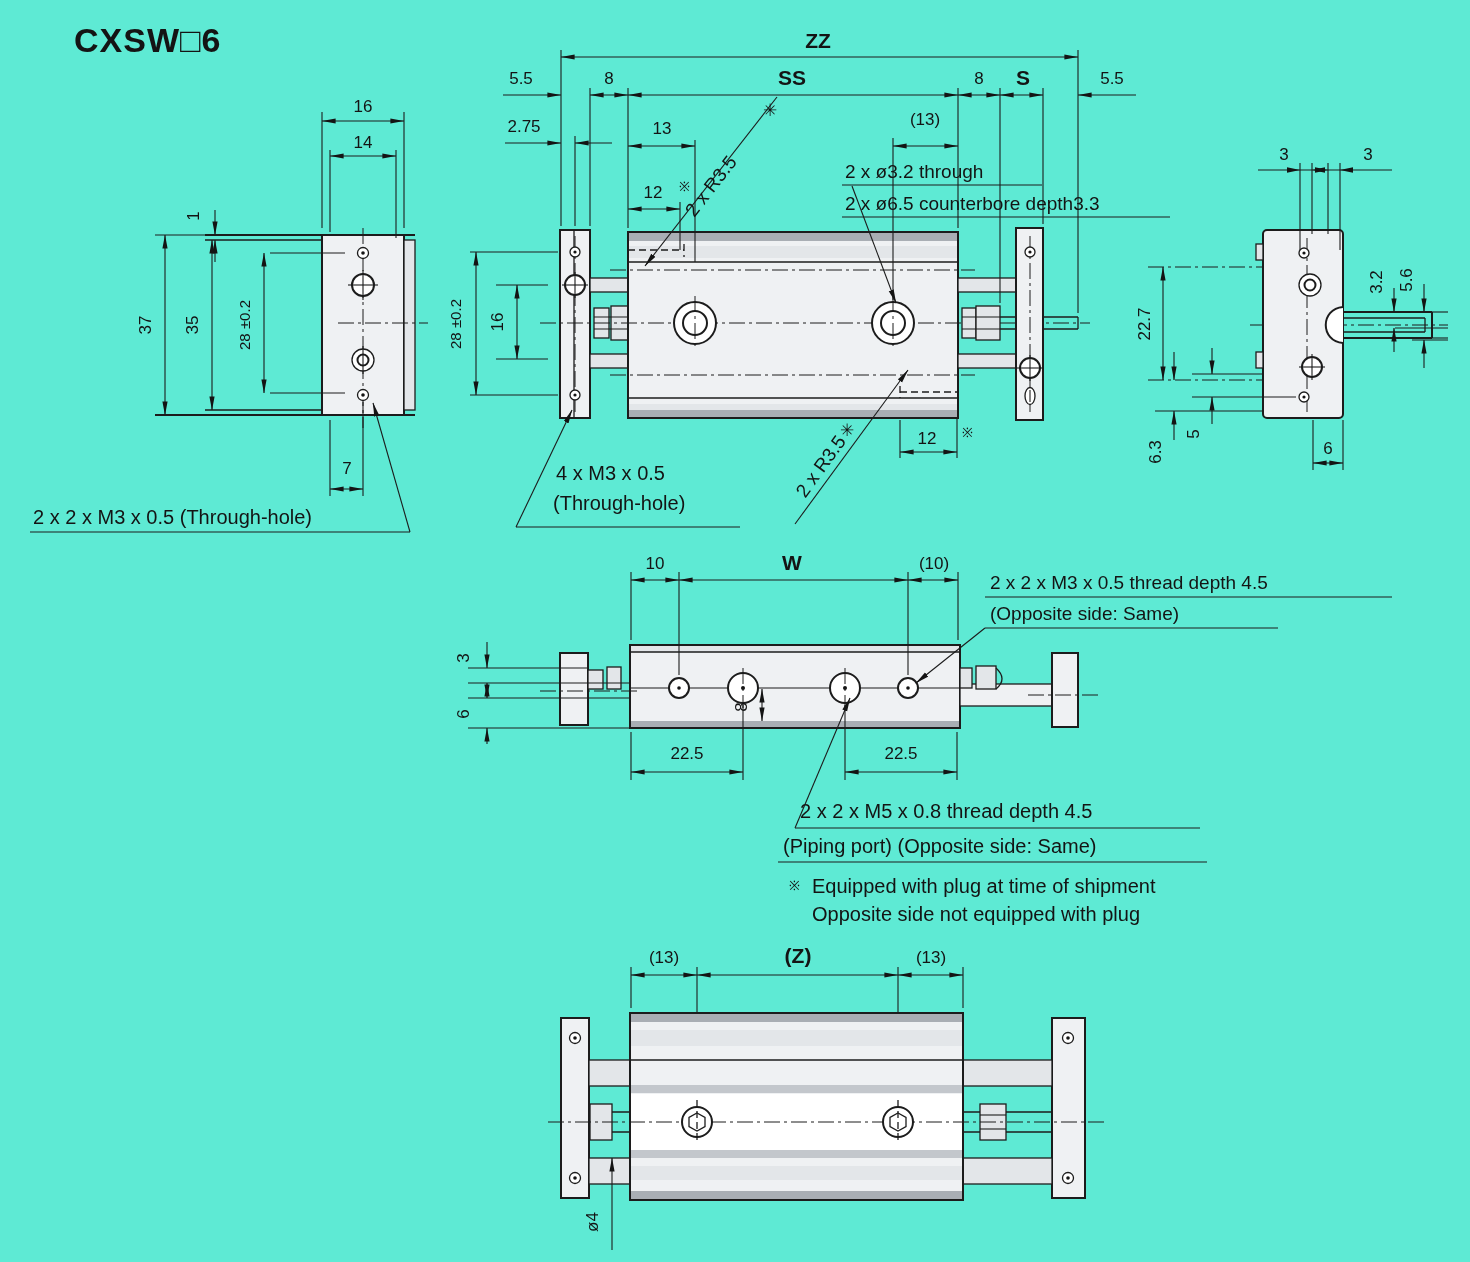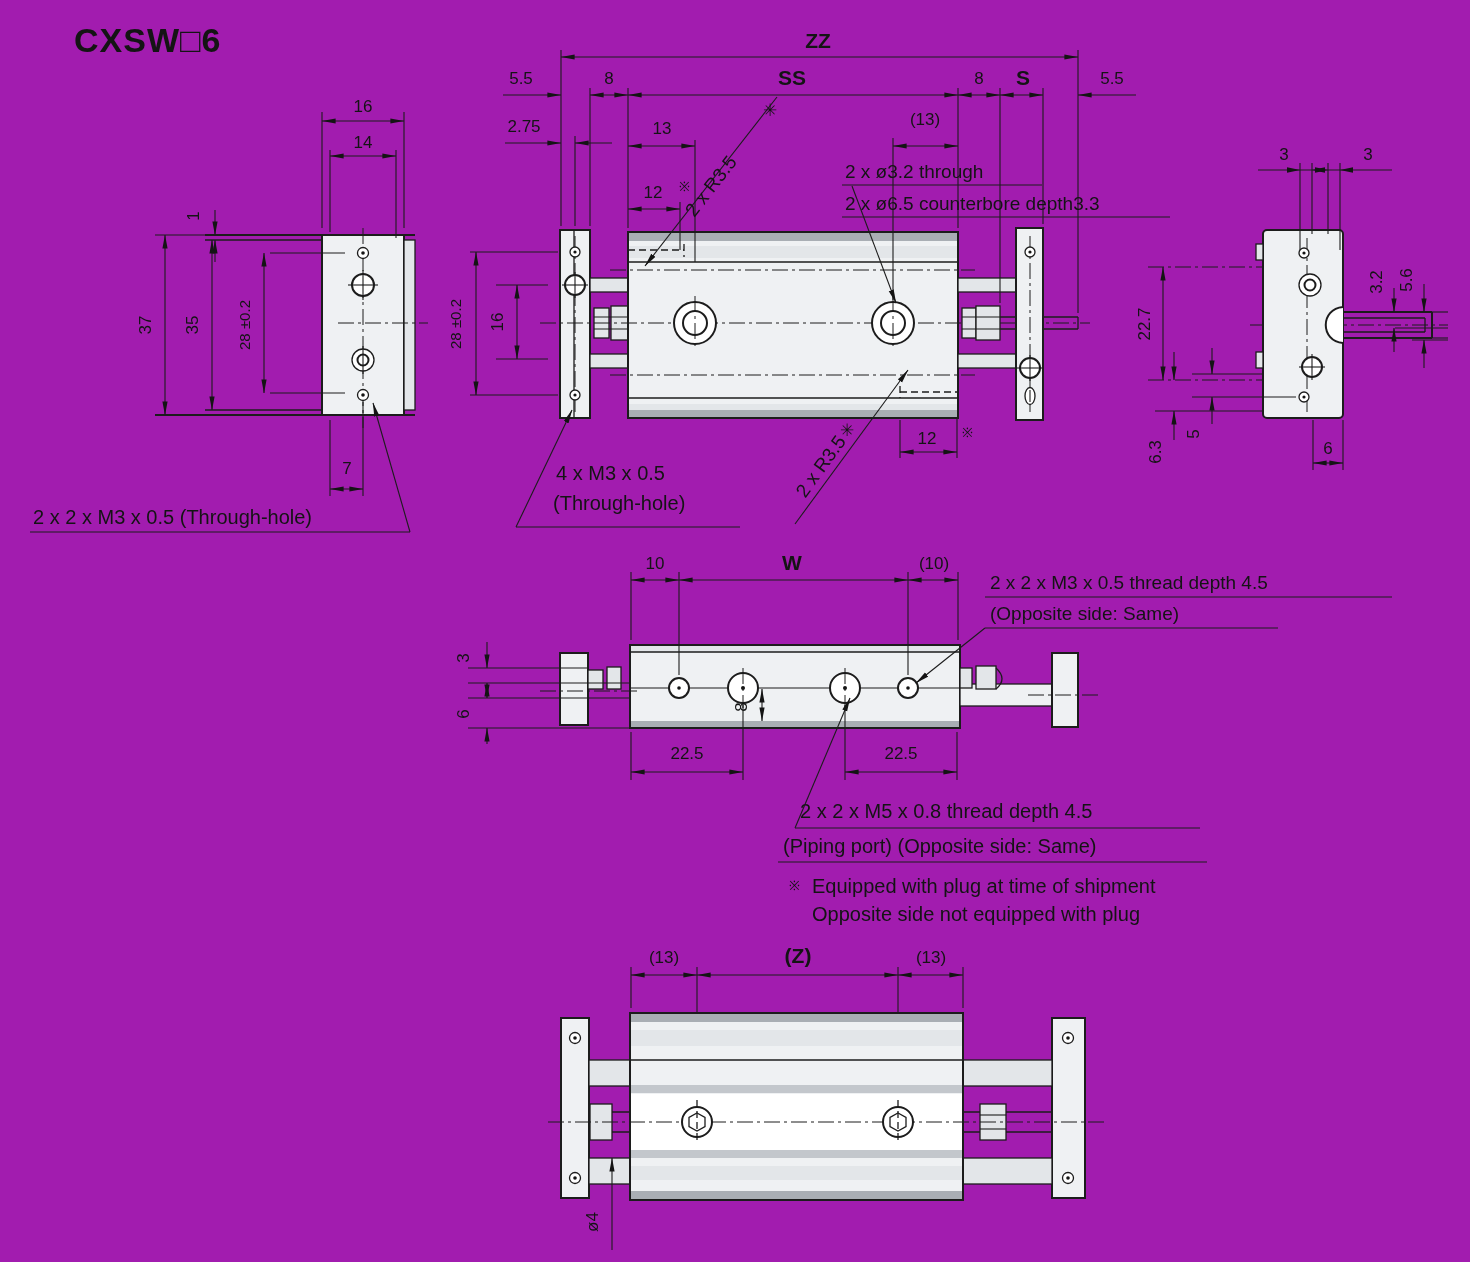--- a/index.html
+++ b/index.html
@@ -1,16 +1,16 @@
 <!DOCTYPE html>
 <html><head>
 <meta charset="utf-8">
 <style>
   html,body{margin:0;padding:0;background:#ffffff;}
-  .page{width:1470px;height:1262px;position:relative;background:#a21caf;overflow:hidden;}
+  .page{width:1470px;height:1262px;position:relative;background:#5eead4;overflow:hidden;}
   svg{display:block;}
   text{fill:#141414;font-family:"Liberation Sans", sans-serif;}
   .t-title{font-size:34px;font-weight:bold;letter-spacing:1px;}
   .dim{font-size:17px;}
   .dimS{font-size:15px;}
   .dimB{font-size:21px;font-weight:bold;}
   .lbl{font-size:19px;}
   .lblB{font-size:20px;}
   .mark{font-size:13px;}
   .ol{stroke:#1c1c1c;stroke-width:2;fill:none;}

